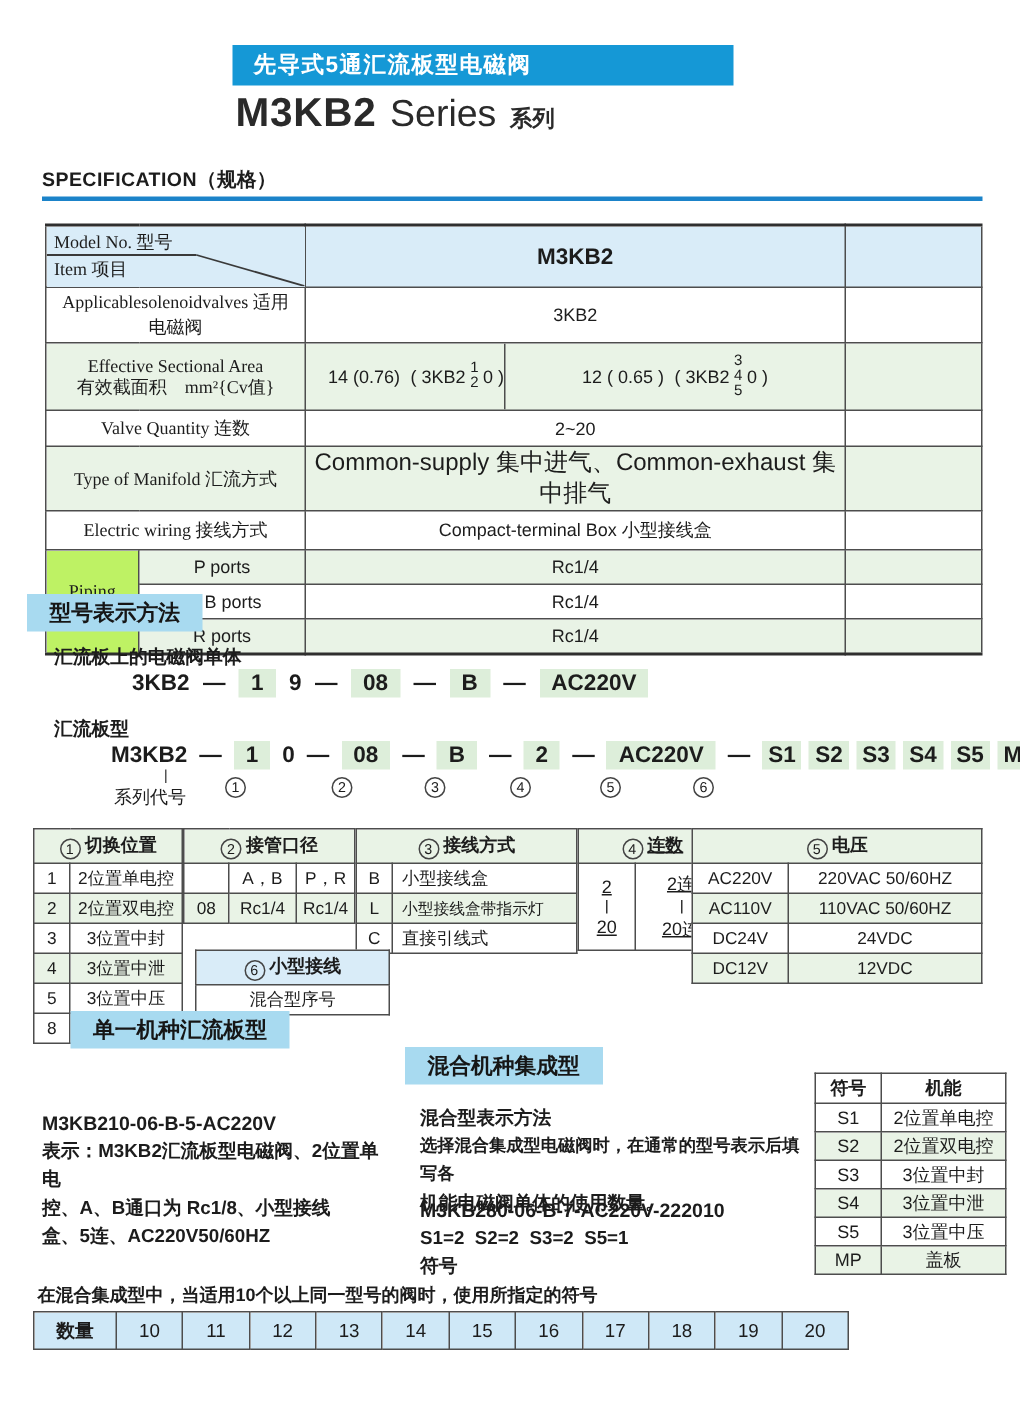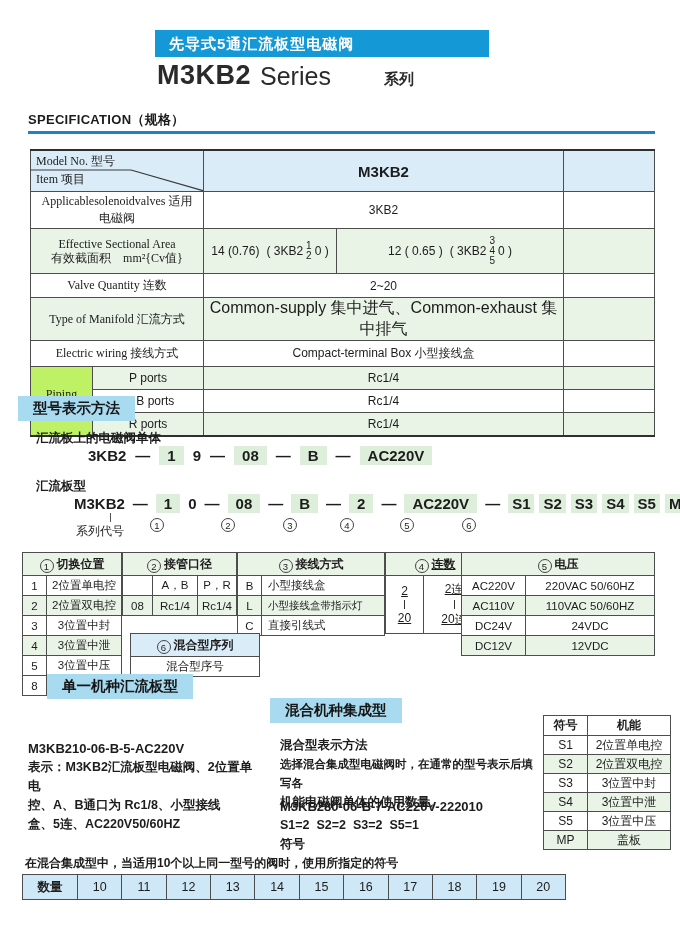--- a/index.html
+++ b/index.html
@@ -6,21 +6,21 @@
   .page{position:relative;width:680px;height:942px;background:#ffffff;overflow:hidden;
         font-family:"Liberation Sans",sans-serif;color:#1c1c1c;}
   .abs{position:absolute;}
 
   
   .banner{left:155px;top:30px;width:334px;height:27px;background:#1598d6;color:#ffffff;
           font-size:15px;font-weight:bold;line-height:27px;padding-left:14px;box-sizing:border-box;letter-spacing:1px;}
   .title{left:157px;top:60px;display:flex;align-items:flex-end;gap:9px;color:#2a2a2a;}
   .title .t-model{font-size:27px;font-weight:bold;letter-spacing:.5px;}
   .title .t-series{font-size:25px;font-weight:400;}
-  .title .t-suffix{font-size:15px;font-weight:bold;padding-bottom:2px;margin-left:44px;}
+  .title .t-suffix{font-size:15px;font-weight:bold;padding-bottom:2px;}
 
   .spec-heading{left:28px;top:111px;font-size:13px;font-weight:bold;letter-spacing:.3px;}
   .spec-rule{left:28px;top:131px;width:627px;height:3px;background:#1b83c9;}
 
   
   table{border-collapse:collapse;table-layout:fixed;}
   td,th{border:1px solid #4d4d4d;padding:0;font-weight:normal;overflow:hidden;}
   .bg-blue{background:#d9ecf8;}
   .bg-green{background:#e9f3e6;}
 
@@ -118,21 +118,21 @@
       <td>3KB2</td>
       <td></td>
     </tr>
     <tr class="h42 bg-green">
       <td colspan="2" class="lbl">
         <span class="two-line">Effective Sectional Area</span>
         <span class="two-line ws-pre">有效截面积　mm²{Cv值}</span>
       </td>
       <td>
         <div class="effwrap">
-          <div class="effhalf" style="width:132px;">
+          <div class="effhalf" style="width:132px;justify-content:flex-end;">
             <span>14 (0.76)</span>
             <span class="effgrp">
               <span>( 3KB2</span>
               <span class="stack">
                 <i>1</i>
                 <i>2</i>
               </span>
               <span>0 )</span>
             </span>
           </div>
@@ -380,21 +380,21 @@
       <tr class="bg-green">
             <td>DC12V</td>
             <td>12VDC</td>
           </tr>
     </tbody>
       </table>
 
     <table class="ct" style="left:108px;top:81px;width:130px;">
       <tbody>
           <tr>
-            <th class="s6h"><span class="circ">6</span><span>混合型序列</span></th>
+            <th class="s6h"><span class="circ">6</span><span>小型接线</span></th>
           </tr>
       <tr>
             <td>混合型序号</td>
           </tr>
     </tbody>
       </table>
   </div>
 
   <div class="abs tag" style="left:18px;top:674px;margin-left:29px;">单一机种汇流板型</div>
   <div class="abs tag" style="left:270px;top:698px;">混合机种集成型</div>

